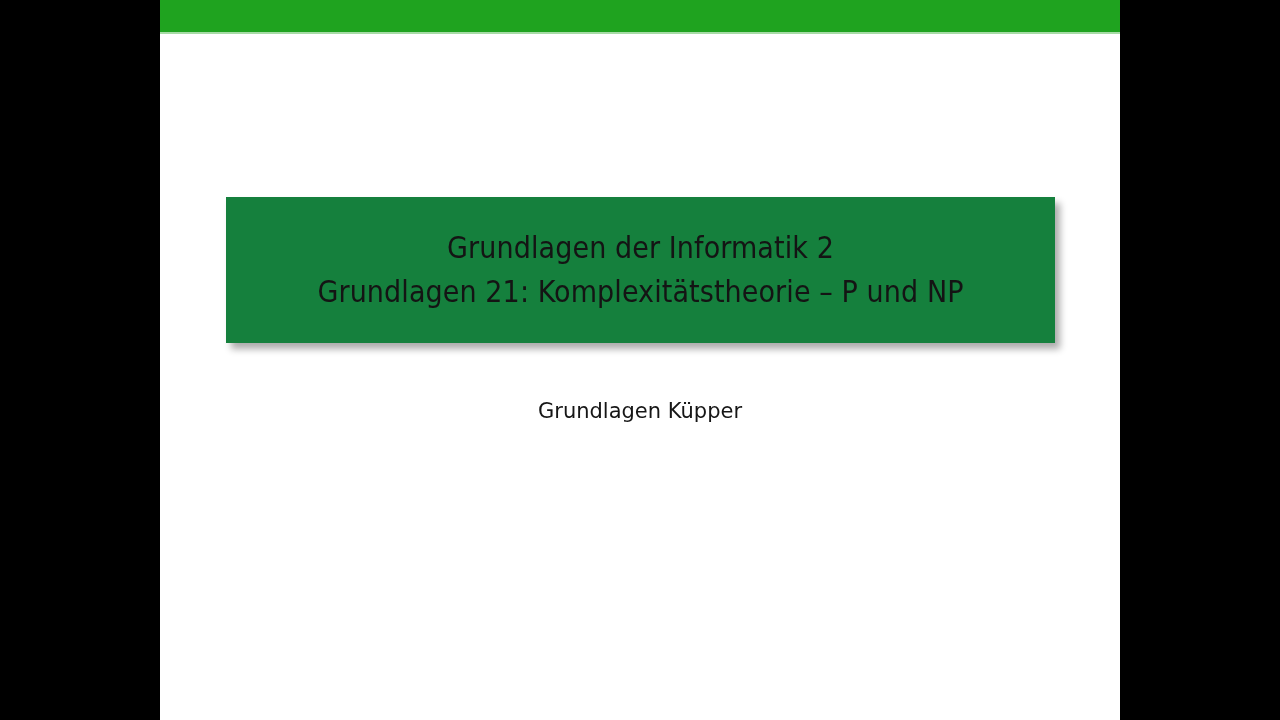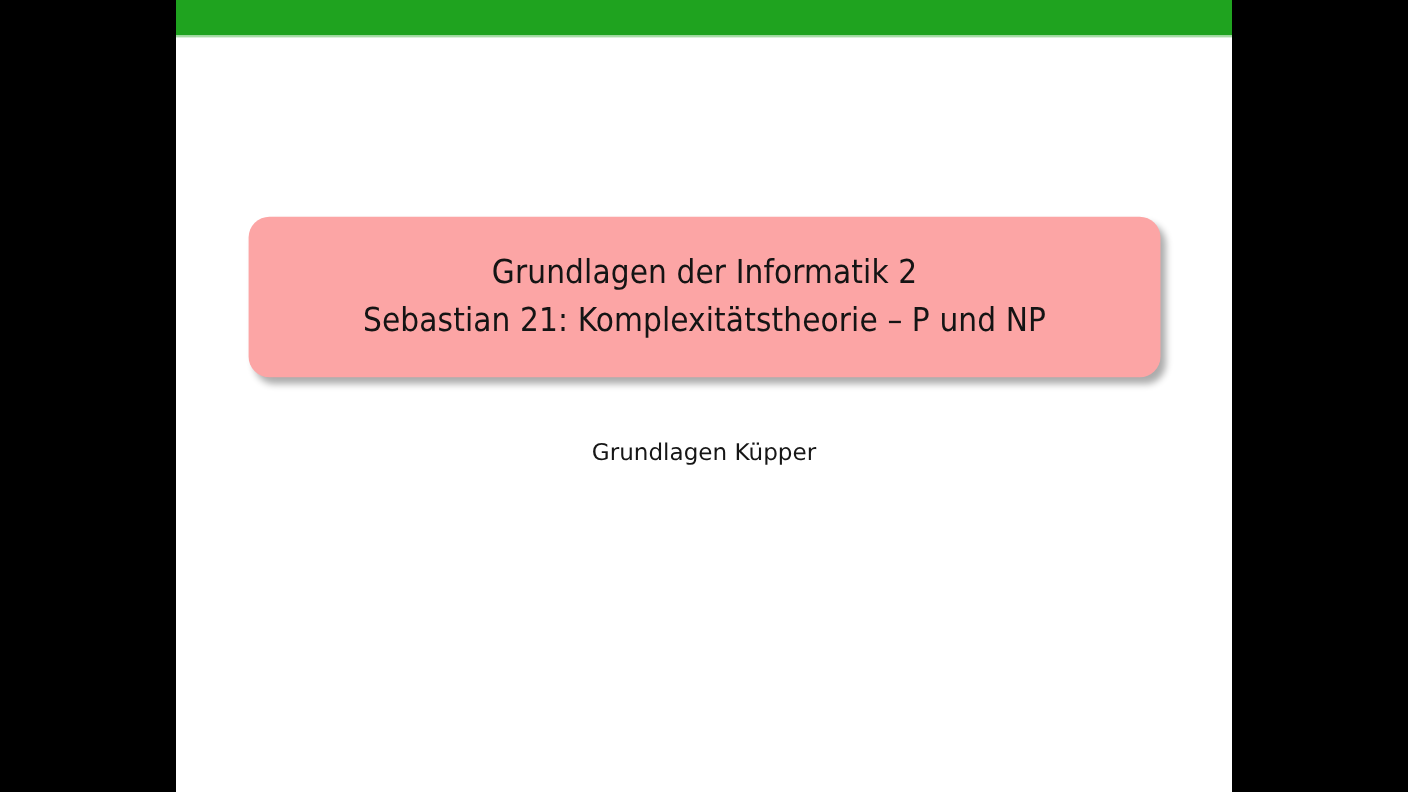--- a/index.html
+++ b/index.html
@@ -60,22 +60,22 @@
   }
 
   
   #title-box {
     position: absolute;
     left: 66px;
     top: 197px;
     width: 829px;
     height: 146px;
     box-sizing: border-box;
-    background: #fca5a5;
-    border-radius: 19px;
+    background: #15803d;
+    border-radius: 0;
     box-shadow: 5px 6px 7px rgba(0, 0, 0, 0.33);
     display: flex;
     flex-direction: column;
     align-items: center;
     justify-content: center;
   }
 
   .title-line {
     color: #141414;
     font-family: "DejaVu Sans Condensed", "Liberation Sans Narrow", "Liberation Sans", sans-serif;
@@ -117,19 +117,19 @@
 
   <div class="letterbox right"></div>
 
   <div id="slide">
 
     <div id="header-bar"></div>
     <div id="header-bar-underline"></div>
 
     <div id="title-box">
       <div class="title-line" id="title-line-1">Grundlagen der Informatik 2</div>
-      <div class="title-line" id="title-line-2">Sebastian 21: Komplexitätstheorie – P und NP</div>
+      <div class="title-line" id="title-line-2">Grundlagen 21: Komplexitätstheorie – P und NP</div>
     </div>
 
     <div id="author">Grundlagen Küpper</div>
 
   </div>
 </div>
 
 </body></html>

